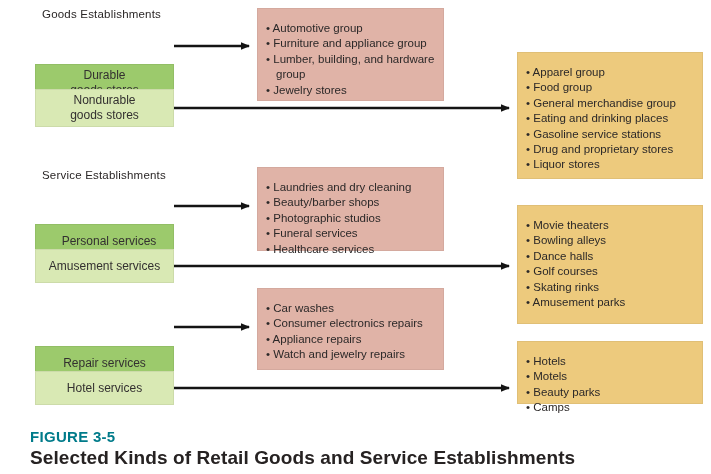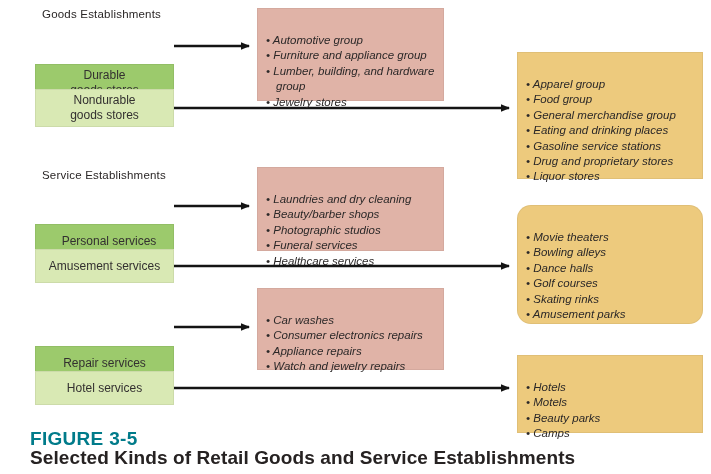--- a/index.html
+++ b/index.html
@@ -27,53 +27,52 @@
     color:#333030;
     white-space:pre-line;
     border:1px solid rgba(0,0,0,0.06);
     box-sizing:border-box;
   }
   .green-dark{background:#9cca6c;margin-top:36px;}
   .green-light{background:#d9e9b4;}
   .list-box{
     position:absolute;
     box-sizing:border-box;
-    padding:24px 6px 4px 8px;
+    padding:12px 6px 4px 8px;
     border:1px solid rgba(0,0,0,0.05);
-    font-style:italic;
   }
   .pink{background:#e0b3a7;left:257px;width:187px;}
   .tan{background:#edca7d;left:517px;width:186px;}
   .list-box ul{
     margin:0;padding:0;list-style:none;
     font-size:11.5px;line-height:1.34;color:#2b2828;
   }
   .list-box li{
     padding-left:10px;
     text-indent:-10px;
   }
   .list-box li::before{content:"• ";}
   #pink-durable{top:8px;height:93px;}
   #tan-nondurable{top:52px;height:127px;}
   #pink-personal{top:167px;height:84px;}
-  #tan-amusement{top:205px;height:119px;border-radius:14px;}
+  #tan-amusement{top:205px;height:119px;}
   #pink-repair{top:288px;height:82px;}
-  #tan-hotel{top:355px;height:78px;}
+  #tan-hotel{top:341px;height:63px;}
   #box-durable{top:28px;height:37px;}
   #box-nondurable{top:89px;height:38px;}
   #box-personal{top:188px;height:35px;padding-left:9px;}
   #box-amusement{top:249px;height:34px;}
   #box-repair{top:310px;height:34px;}
   #box-hotel{top:371px;height:34px;}
   #hdr-goods{left:42px;top:8px;}
   #hdr-service{left:42px;top:169px;}
   .arrow-layer{position:absolute;left:0;top:0;pointer-events:none;}
   .caption-label{
     position:absolute;left:30px;top:428px;
-    font-size:19px;font-weight:bold;color:#007b8a;
+    font-size:15px;font-weight:bold;color:#007b8a;
     letter-spacing:.3px;
   }
   .caption-title{
     position:absolute;left:30px;top:447px;
     font-size:19px;font-weight:bold;color:#262222;
     letter-spacing:.1px;
   }
 </style>
 </head>
 <body>

